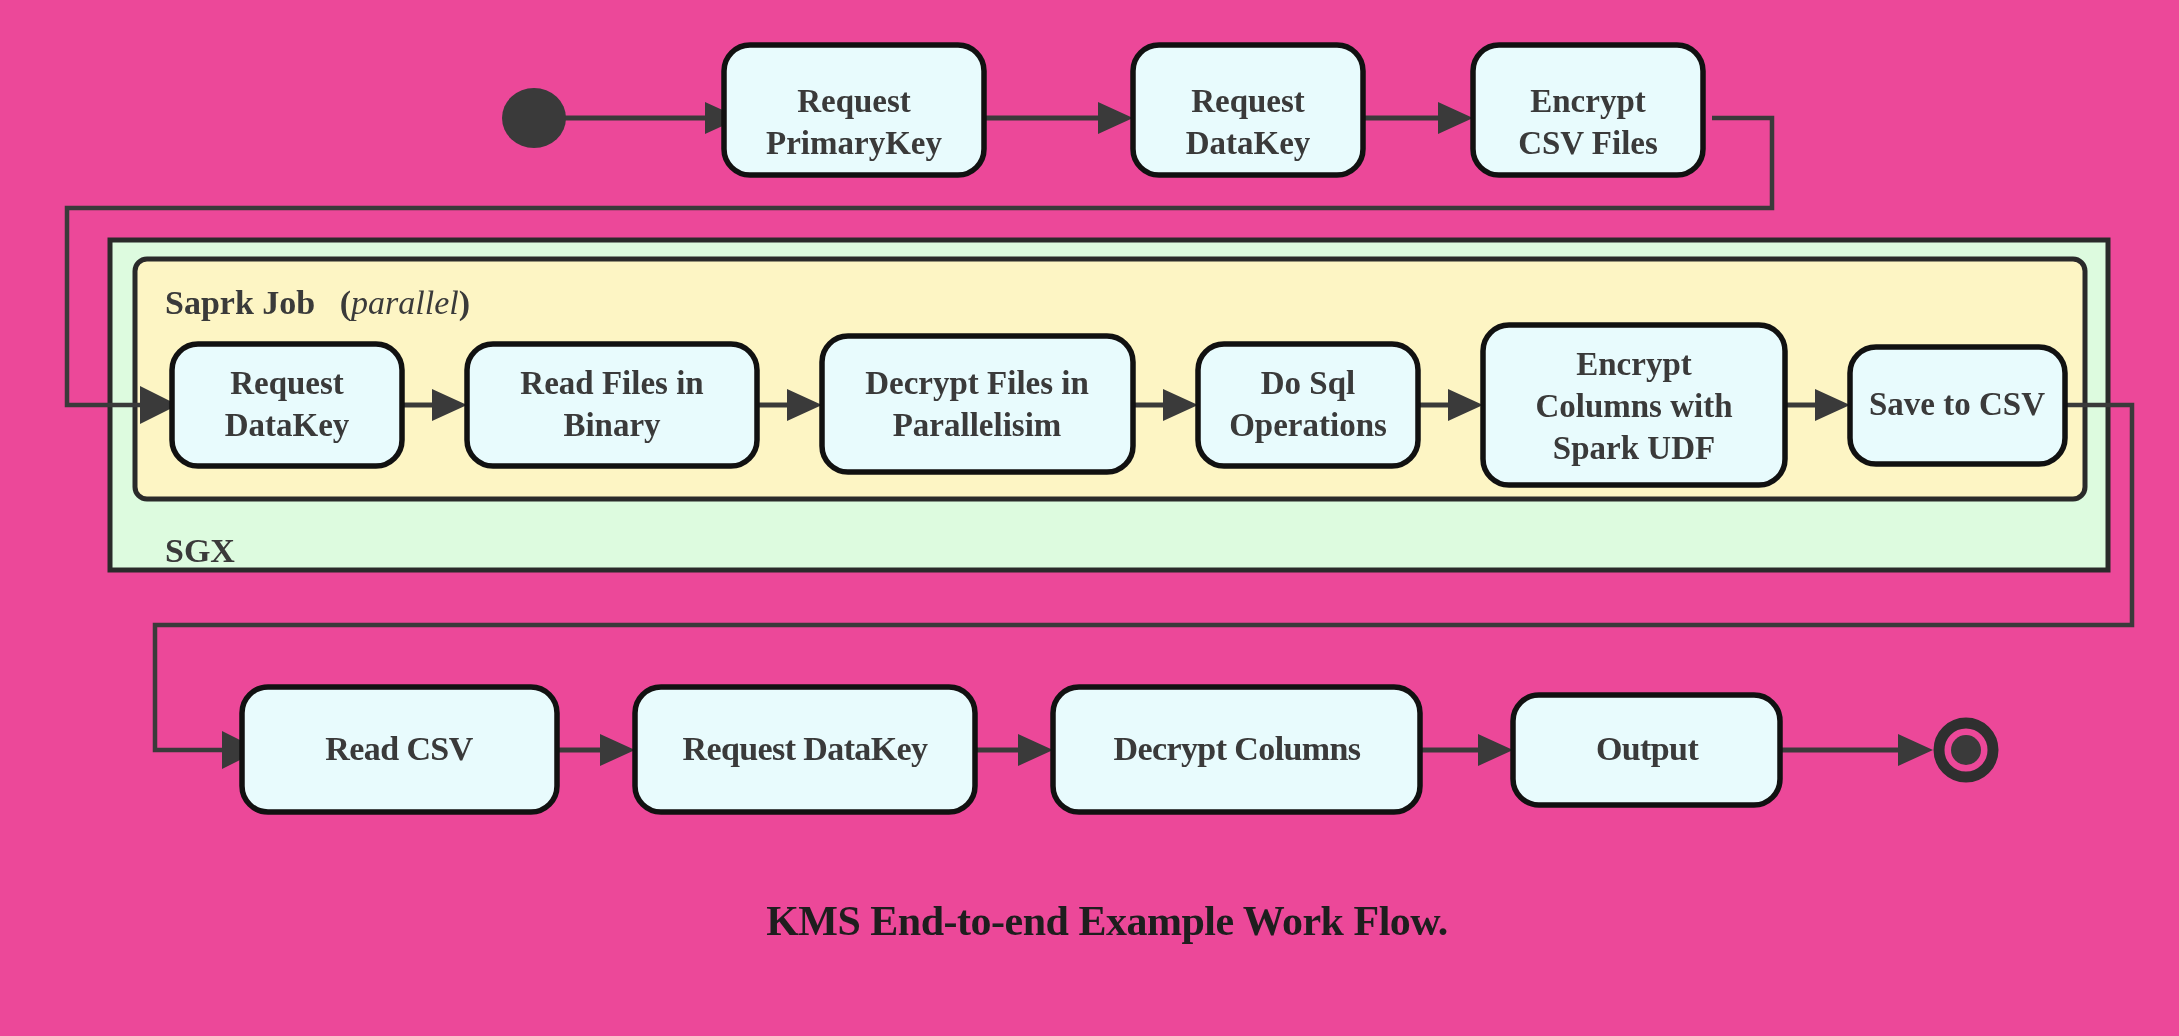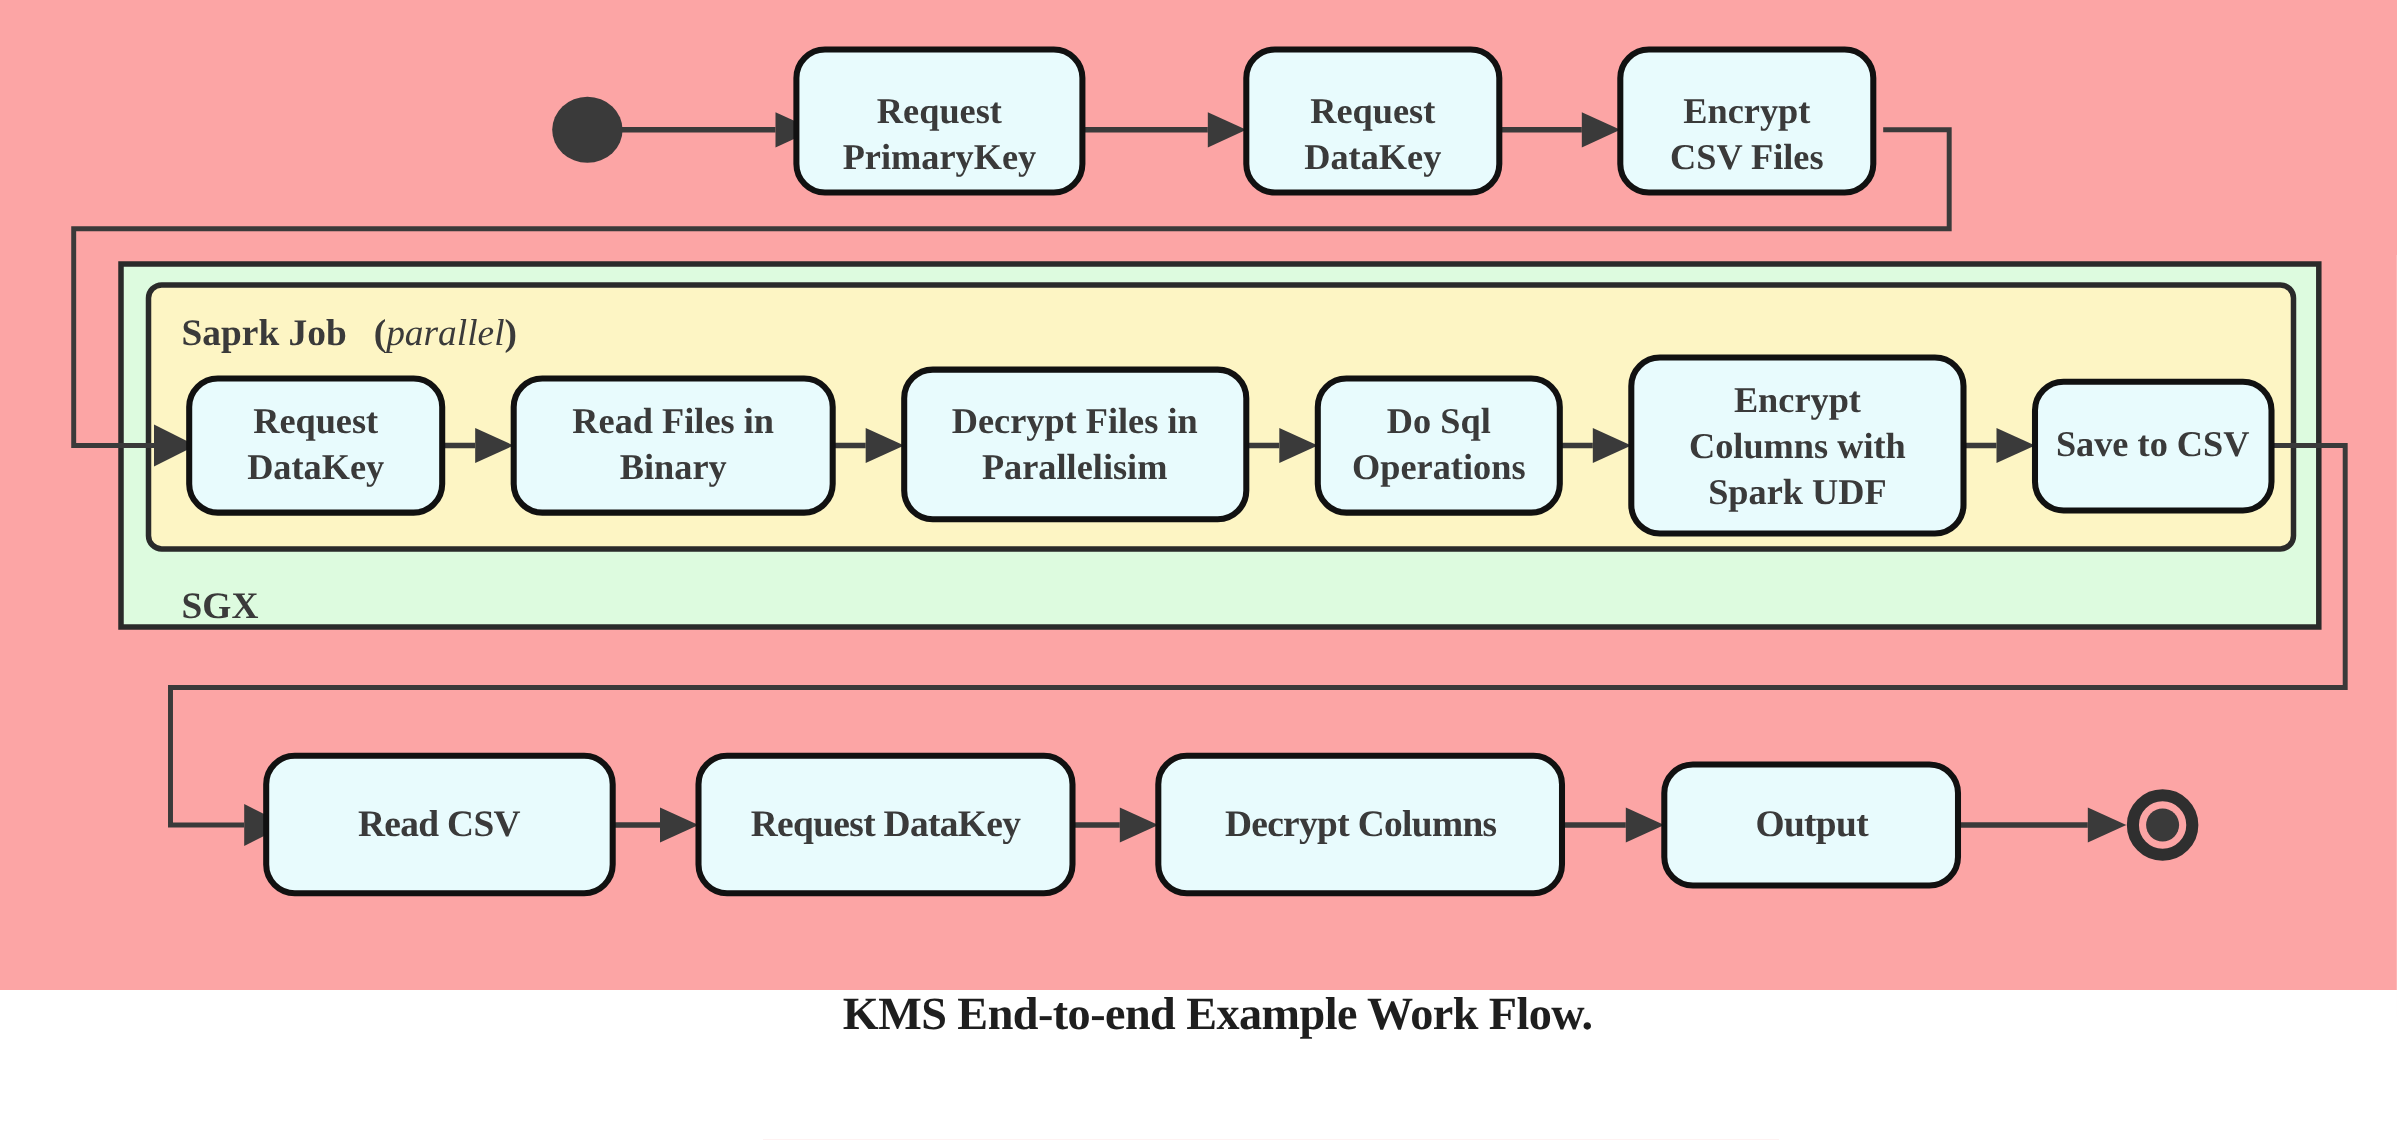--- a/index.html
+++ b/index.html
@@ -9,22 +9,22 @@
   }
   body {
     width: 2179px;
     height: 1036px;
     overflow: hidden;
     font-family: "Liberation Serif", "DejaVu Serif", serif;
   }
   #diagram-root {
     position: relative;
     width: 2179px;
-    height: 900px;
-    background: #fca5a5;
+    height: 1036px;
+    background: #ec4899;
   }
   svg#flow-svg {
     position: absolute;
     left: 0;
     top: 0;
     width: 2179px;
     height: 1036px;
     display: block;
   }
   .node-rect {

